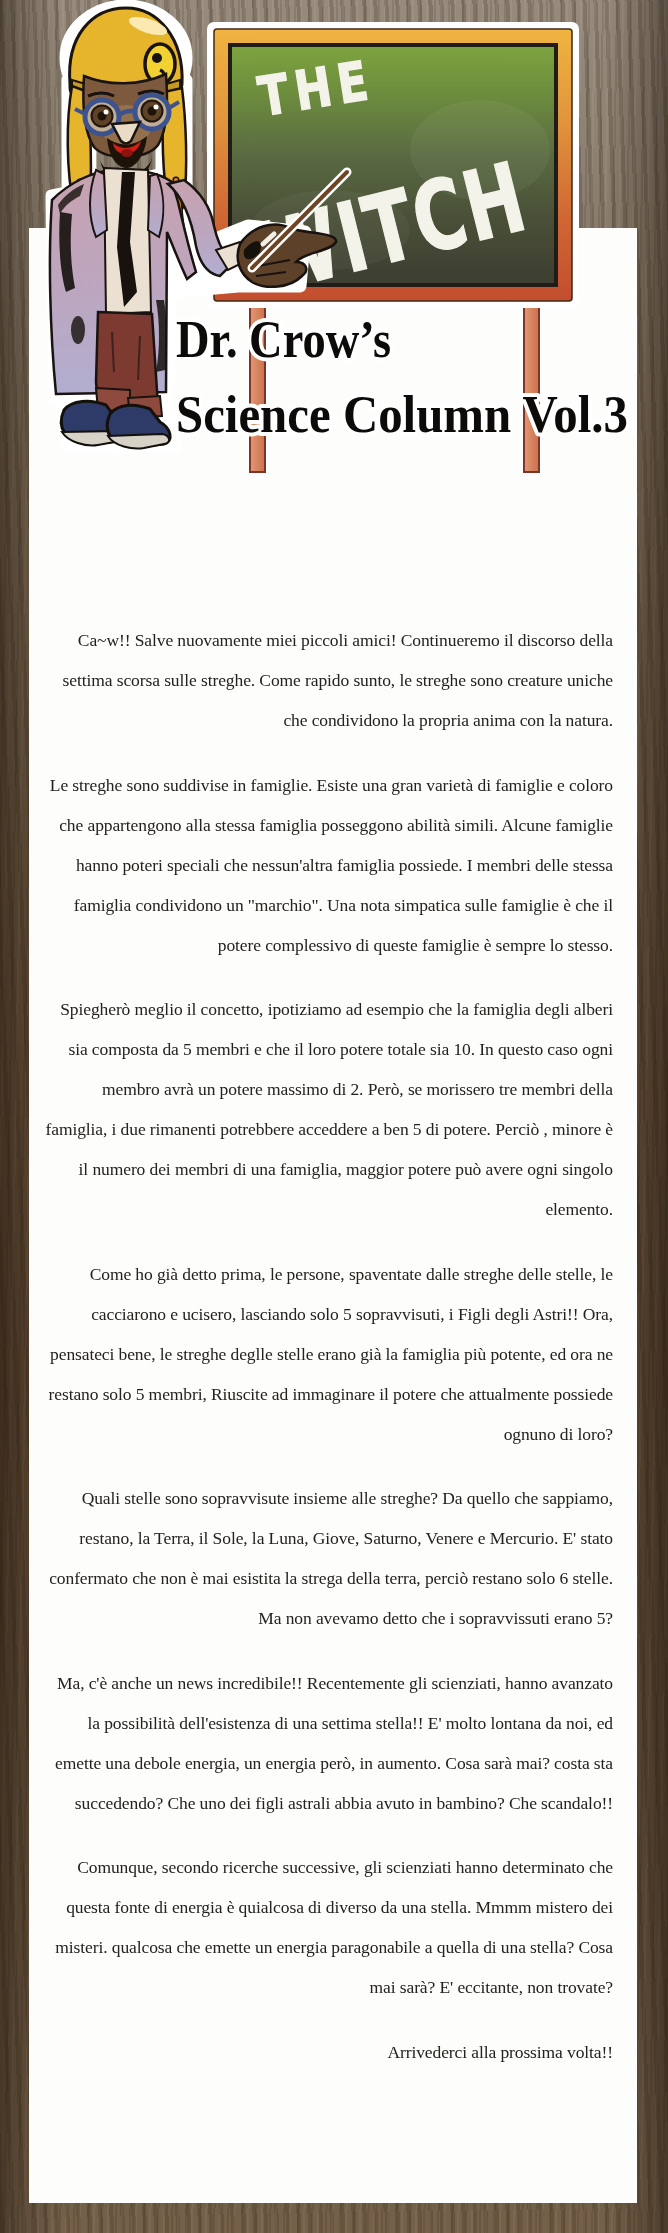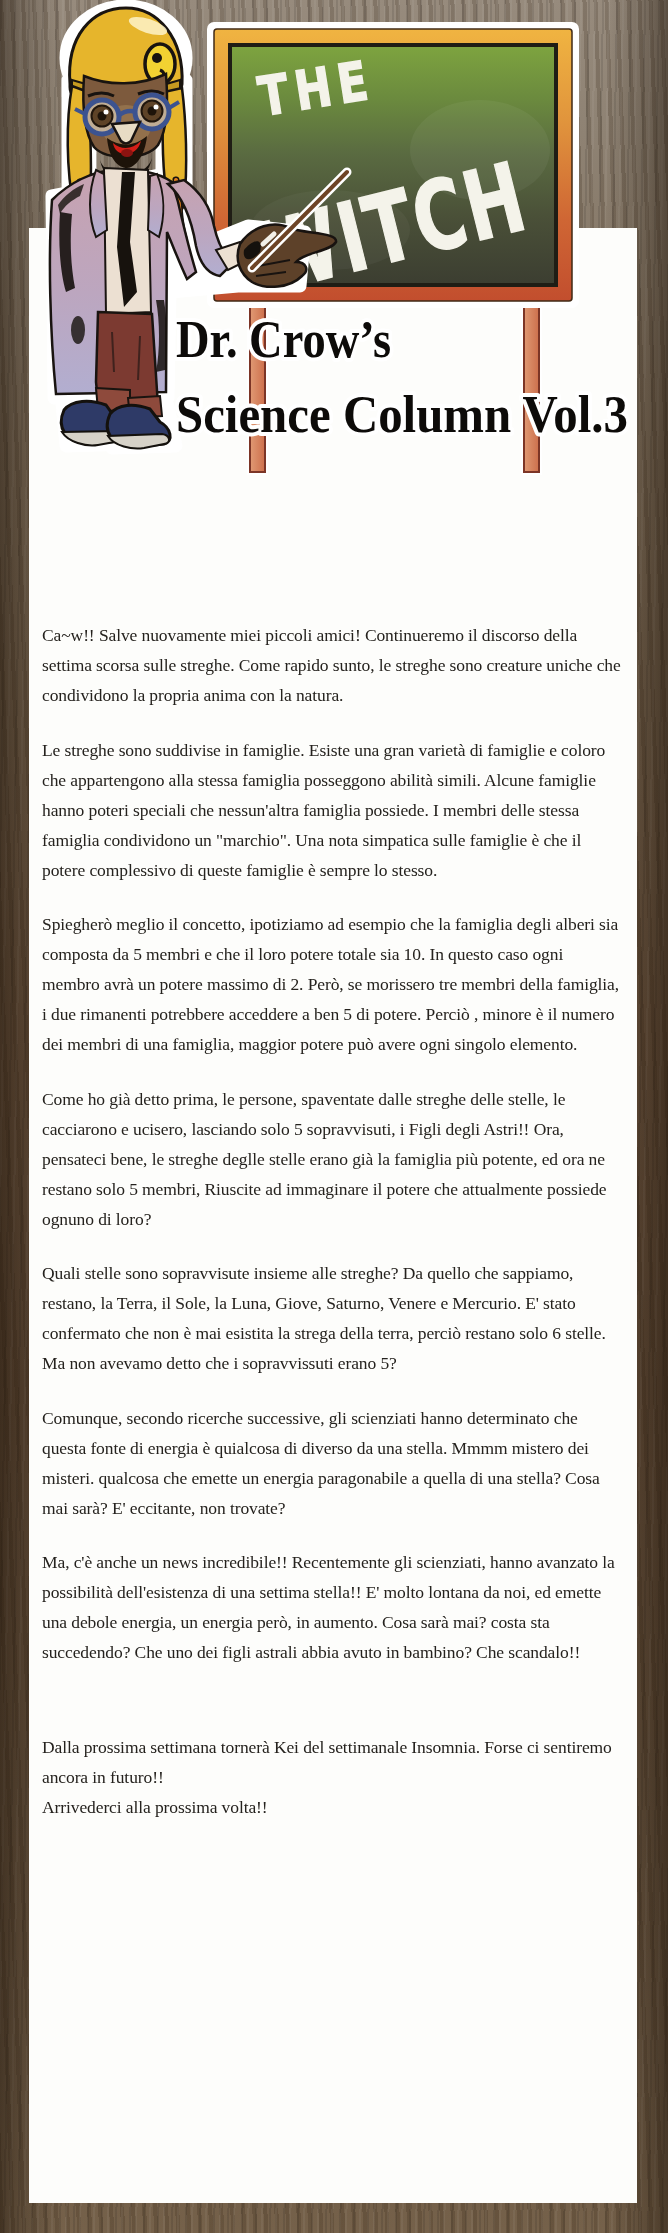--- a/index.html
+++ b/index.html
@@ -13,23 +13,23 @@
   }
   .vignette{
     position:absolute; inset:0; z-index:1; pointer-events:none;
     background:linear-gradient(90deg, rgba(30,19,8,0.50) 0px, rgba(30,19,8,0.28) 20px, rgba(30,19,8,0) 62px, rgba(30,19,8,0) 606px, rgba(30,19,8,0.28) 648px, rgba(30,19,8,0.50) 668px);
   }
   .panel{
     position:absolute; left:29px; top:228px; width:608px; height:1975px;
     background:#fdfdfb; z-index:2; overflow:hidden;
   }
   .article{
-    padding:392px 14px 0 13px;
-    font-size:17.5px; line-height:30px; letter-spacing:-0.1px;
-    color:#25221e; text-align:left;
+    padding:392px 24px 0 13px;
+    font-size:17.5px; line-height:40px; letter-spacing:-0.1px;
+    color:#25221e; text-align:right;
   }
   .article p{margin:0 0 24.5px 0;}
   .article p.closing{margin-top:65px; margin-bottom:0;}
   .article p.no-gap{margin:0;}
   .illustration{
     position:absolute; left:0; top:0; z-index:3; pointer-events:none;
   }
 </style>
 </head>
 <body>
@@ -37,23 +37,22 @@
 <div class="page">
   <div class="vignette"></div>
 
   <div class="panel">
     <div class="article">
       <p>Ca~w!! Salve nuovamente miei piccoli amici! Continueremo il discorso della settima scorsa sulle streghe. Come rapido sunto, le streghe sono creature uniche che condividono la propria anima con la natura.</p>
       <p>Le streghe sono suddivise in famiglie. Esiste una gran varietà di famiglie e coloro che appartengono alla stessa famiglia posseggono abilità simili. Alcune famiglie hanno poteri speciali che nessun'altra famiglia possiede. I membri delle stessa famiglia condividono un "marchio". Una nota simpatica sulle famiglie è che il potere complessivo di queste famiglie è sempre lo stesso.</p>
       <p>Spiegherò meglio il concetto, ipotiziamo ad esempio che la famiglia degli alberi sia composta da 5 membri e che il loro potere totale sia 10. In questo caso ogni membro avrà un potere massimo di 2. Però, se morissero tre membri della famiglia, i due rimanenti potrebbere acceddere a ben 5 di potere. Perciò , minore è il numero dei membri di una famiglia, maggior potere può avere ogni singolo elemento.</p>
       <p>Come ho già detto prima, le persone, spaventate dalle streghe delle stelle, le cacciarono e ucisero, lasciando solo 5 sopravvisuti, i Figli degli Astri!! Ora, pensateci bene, le streghe deglle stelle erano già la famiglia più potente, ed ora ne restano solo 5 membri, Riuscite ad immaginare il potere che attualmente possiede ognuno di loro?</p>
       <p>Quali stelle sono sopravvisute insieme alle streghe? Da quello che sappiamo, restano, la Terra, il Sole, la Luna, Giove, Saturno, Venere e Mercurio. E' stato confermato che non è mai esistita la strega della terra, perciò restano solo 6 stelle. Ma non avevamo detto che i sopravvissuti erano 5?</p>
+      <p>Ma, c'è anche un news incredibile!! Recentemente gli scienziati, hanno avanzato la possibilità dell'esistenza di una settima stella!! E' molto lontana da noi, ed emette una debole energia, un energia però, in aumento. Cosa sarà mai? costa sta succedendo? Che uno dei figli astrali abbia avuto in bambino? Che scandalo!!</p>
       <p>Comunque, secondo ricerche successive, gli scienziati hanno determinato che questa fonte di energia è quialcosa di diverso da una stella. Mmmm mistero dei misteri. qualcosa che emette un energia paragonabile a quella di una stella? Cosa mai sarà? E' eccitante, non trovate?</p>
-      <p>Ma, c'è anche un news incredibile!! Recentemente gli scienziati, hanno avanzato la possibilità dell'esistenza di una settima stella!! E' molto lontana da noi, ed emette una debole energia, un energia però, in aumento. Cosa sarà mai? costa sta succedendo? Che uno dei figli astrali abbia avuto in bambino? Che scandalo!!</p>
-      <p class="closing">Dalla prossima settimana tornerà Kei del settimanale Insomnia. Forse ci sentiremo ancora in futuro!!</p>
       <p class="no-gap">Arrivederci alla prossima volta!!</p>
     </div>
   </div>
 
   <svg class="illustration" width="668" height="480" viewBox="0 0 668 480">
     <defs>
       <linearGradient id="frameGrad" x1="0" y1="0" x2="0" y2="1">
         <stop offset="0" stop-color="#f0b441"></stop>
         <stop offset="0.35" stop-color="#e0933c"></stop>
         <stop offset="0.7" stop-color="#cf6634"></stop>

